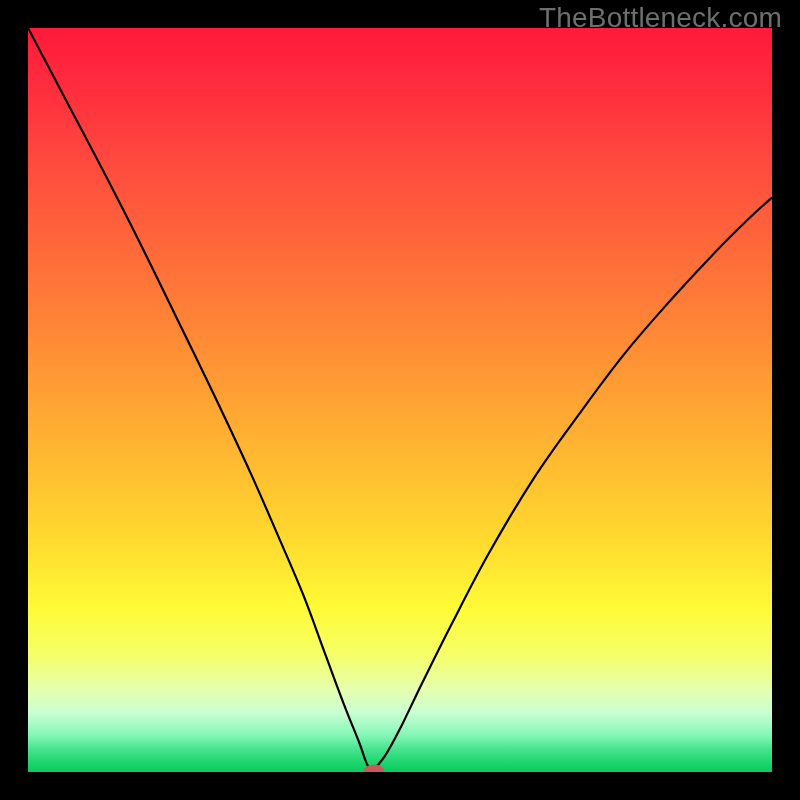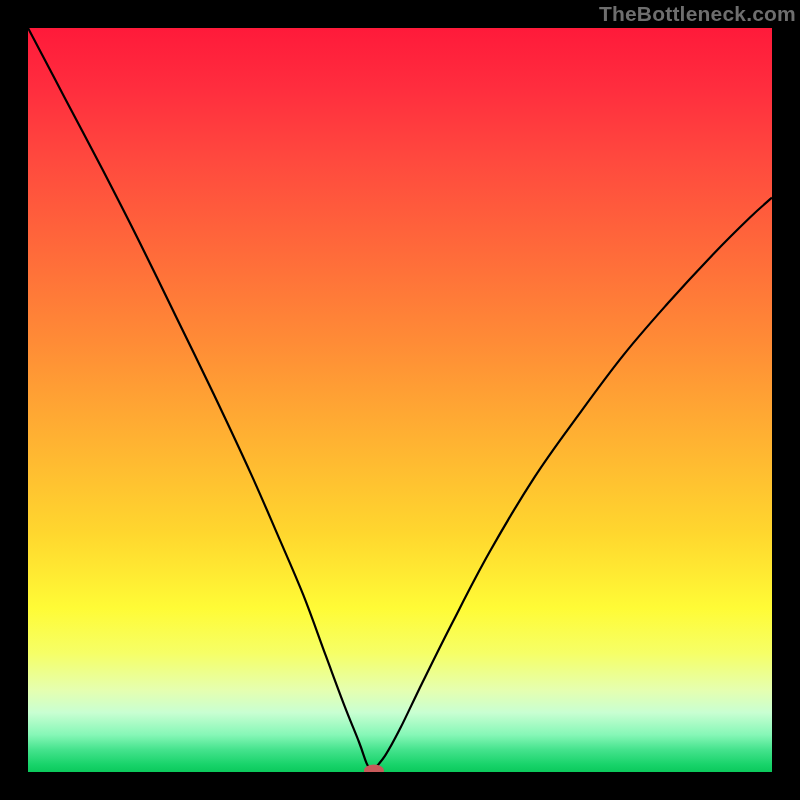--- a/index.html
+++ b/index.html
@@ -15,24 +15,24 @@
     position: absolute;
     left: 0;
     top: 0;
     width: 800px;
     height: 800px;
     background: #000;
   }
   .watermark {
     position: absolute;
     top: 2px;
-    right: 4px;
+    right: 18px;
     color: #6e6e6e;
-    font-size: 21px;
-    font-weight: 700;
+    font-size: 28px;
+    font-weight: 400;
     letter-spacing: 0.2px;
     user-select: none;
   }
   .plot {
     position: absolute;
     left: 28px;
     top: 28px;
     width: 744px;
     height: 744px;
   }

